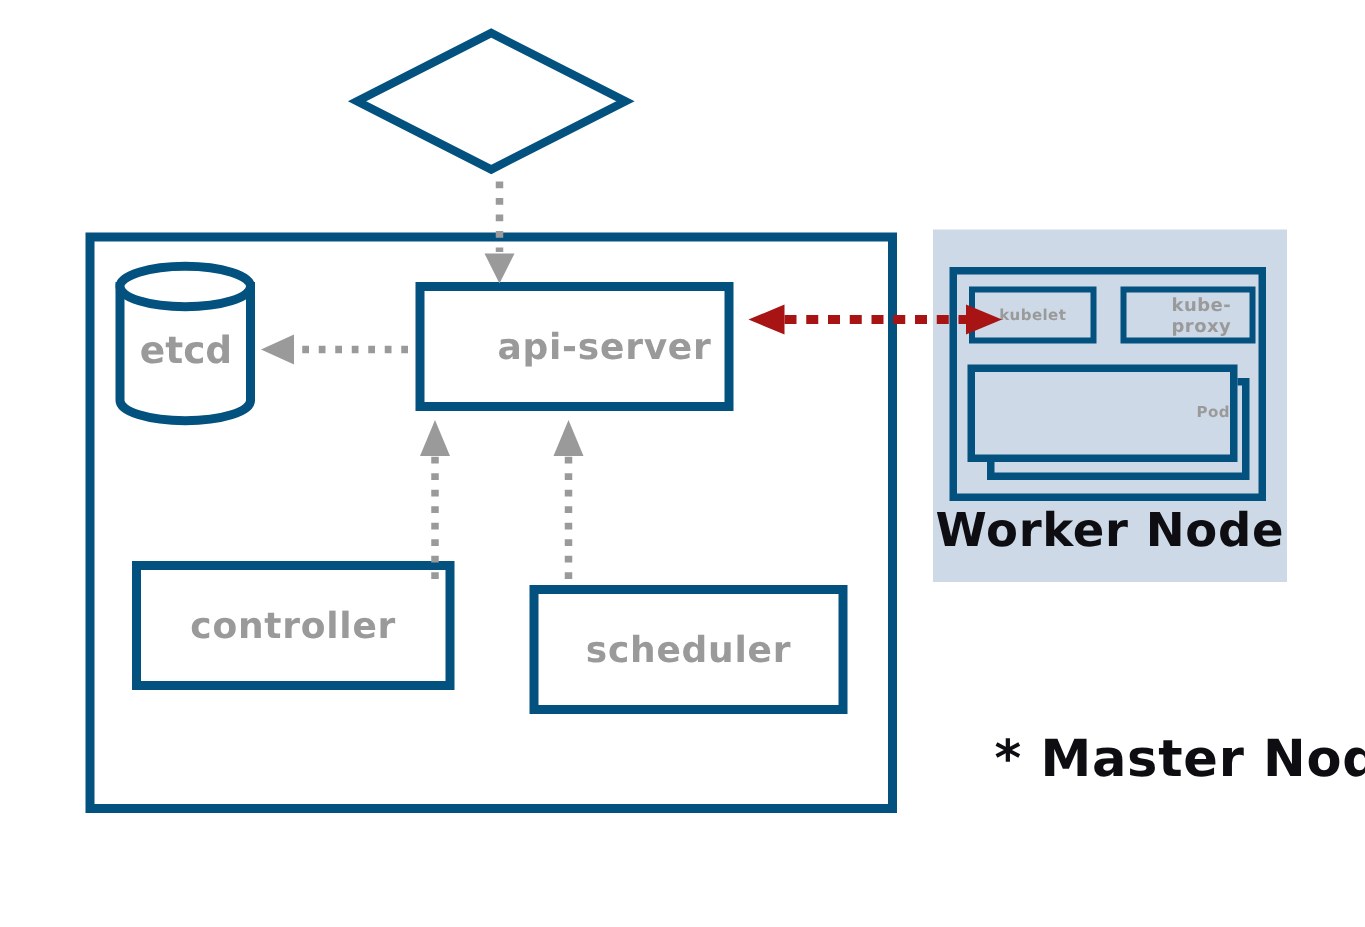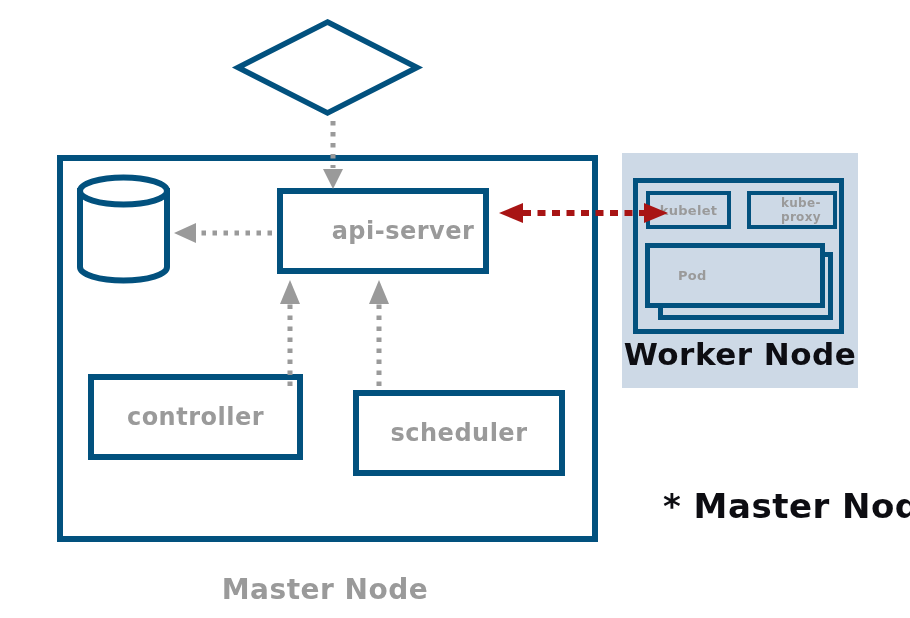--- a/index.html
+++ b/index.html
@@ -18,21 +18,21 @@
   }
   .abs{position:absolute;box-sizing:border-box;}
   .blue-box{border:6px solid var(--outline-blue);background:transparent;z-index:1;}
   .comp-box{border:6px solid var(--outline-blue);background:#fff;z-index:1;
     display:flex;align-items:center;justify-content:center;}
   .comp-label{color:var(--text-gray);font-weight:bold;font-size:24px;letter-spacing:0.5px;}
   .worker-bg{background:var(--worker-bg);z-index:1;}
   .worker-box{border:5px solid var(--outline-blue);z-index:1;}
   .mini-box{border:4px solid var(--outline-blue);background:var(--worker-bg);z-index:1;
     display:flex;align-items:center;justify-content:center;}
-  .mini-label{color:var(--text-gray);font-weight:bold;font-size:13px;letter-spacing:0.3px;}
+  .mini-label{color:var(--text-gray);font-weight:bold;font-size:10px;letter-spacing:0.3px;}
   .pod-box{border:5px solid var(--outline-blue);background:var(--worker-bg);}
   .svg-layer{position:absolute;left:0;top:0;z-index:2;pointer-events:none;}
   .labels{z-index:3;}
   .shape-stroke{fill:#ffffff;stroke:var(--outline-blue);}
   .g-line{stroke:var(--arrow-gray);stroke-width:5;stroke-dasharray:4.5 6.5;fill:none;}
   .g-head{fill:var(--arrow-gray);}
   .r-line{stroke:var(--arrow-red);stroke-width:6;stroke-dasharray:8 6.5;fill:none;}
   .r-head{fill:var(--arrow-red);}
   .kubectl-label{left:238px;top:22px;width:180px;height:91px;display:flex;align-items:center;
     justify-content:center;color:var(--text-gray);font-weight:bold;font-size:26px;letter-spacing:0.5px;}
@@ -69,21 +69,21 @@
 
   <div class="abs mini-box" style="left:646px;top:191px;width:85px;height:38px;">
     <span class="mini-label">kubelet</span>
   </div>
 
   <div class="abs mini-box" style="left:747px;top:191px;width:90px;height:38px;padding-left:30px;">
     <span class="mini-label" style="font-size:12px;">kube-proxy</span>
   </div>
 
   <div class="abs pod-box" style="left:658px;top:252px;width:175px;height:68px;z-index:1;"></div>
-  <div class="abs pod-box" style="left:645px;top:243px;width:180px;height:65px;z-index:1;display:flex;align-items:center;justify-content:flex-start;padding-left:28px;">
+  <div class="abs pod-box" style="left:645px;top:243px;width:180px;height:65px;z-index:1;display:flex;align-items:center;justify-content:flex-end;padding-left:28px;">
     <span class="mini-label">Pod</span>
   </div>
 
   <svg class="svg-layer" width="910" height="618" viewBox="0 0 910 618">
 
     <polygon class="shape-stroke" points="327.5,22 417,67.5 327.5,113 238,67.5" stroke-width="5.5" stroke-linejoin="miter"></polygon>
 
     <g>
       <path class="shape-stroke" stroke-width="6" d="M 80,191 L 80,267 A 43.5,13.5 0 0 0 167,267 L 167,191 Z"></path>
       <ellipse class="shape-stroke" stroke-width="6" cx="123.5" cy="191" rx="43.5" ry="13.5"></ellipse>
@@ -110,20 +110,20 @@
     </g>
 
     <g>
       <line class="r-line" x1="523" y1="213" x2="644" y2="213"></line>
       <polygon class="r-head" points="499,213 523,203 523,223"></polygon>
       <polygon class="r-head" points="668,213 644,203 644,223"></polygon>
     </g>
   </svg>
 
 
+  <div class="abs labels etcd-label">etcd</div>
 
   <div class="abs labels worker-title">Worker Node</div>
 
-  <div class="abs labels master-title">Master Node</div>
 
   <div class="abs labels note-text">* Master Node</div>
 
 </div>
 
 </body></html>

